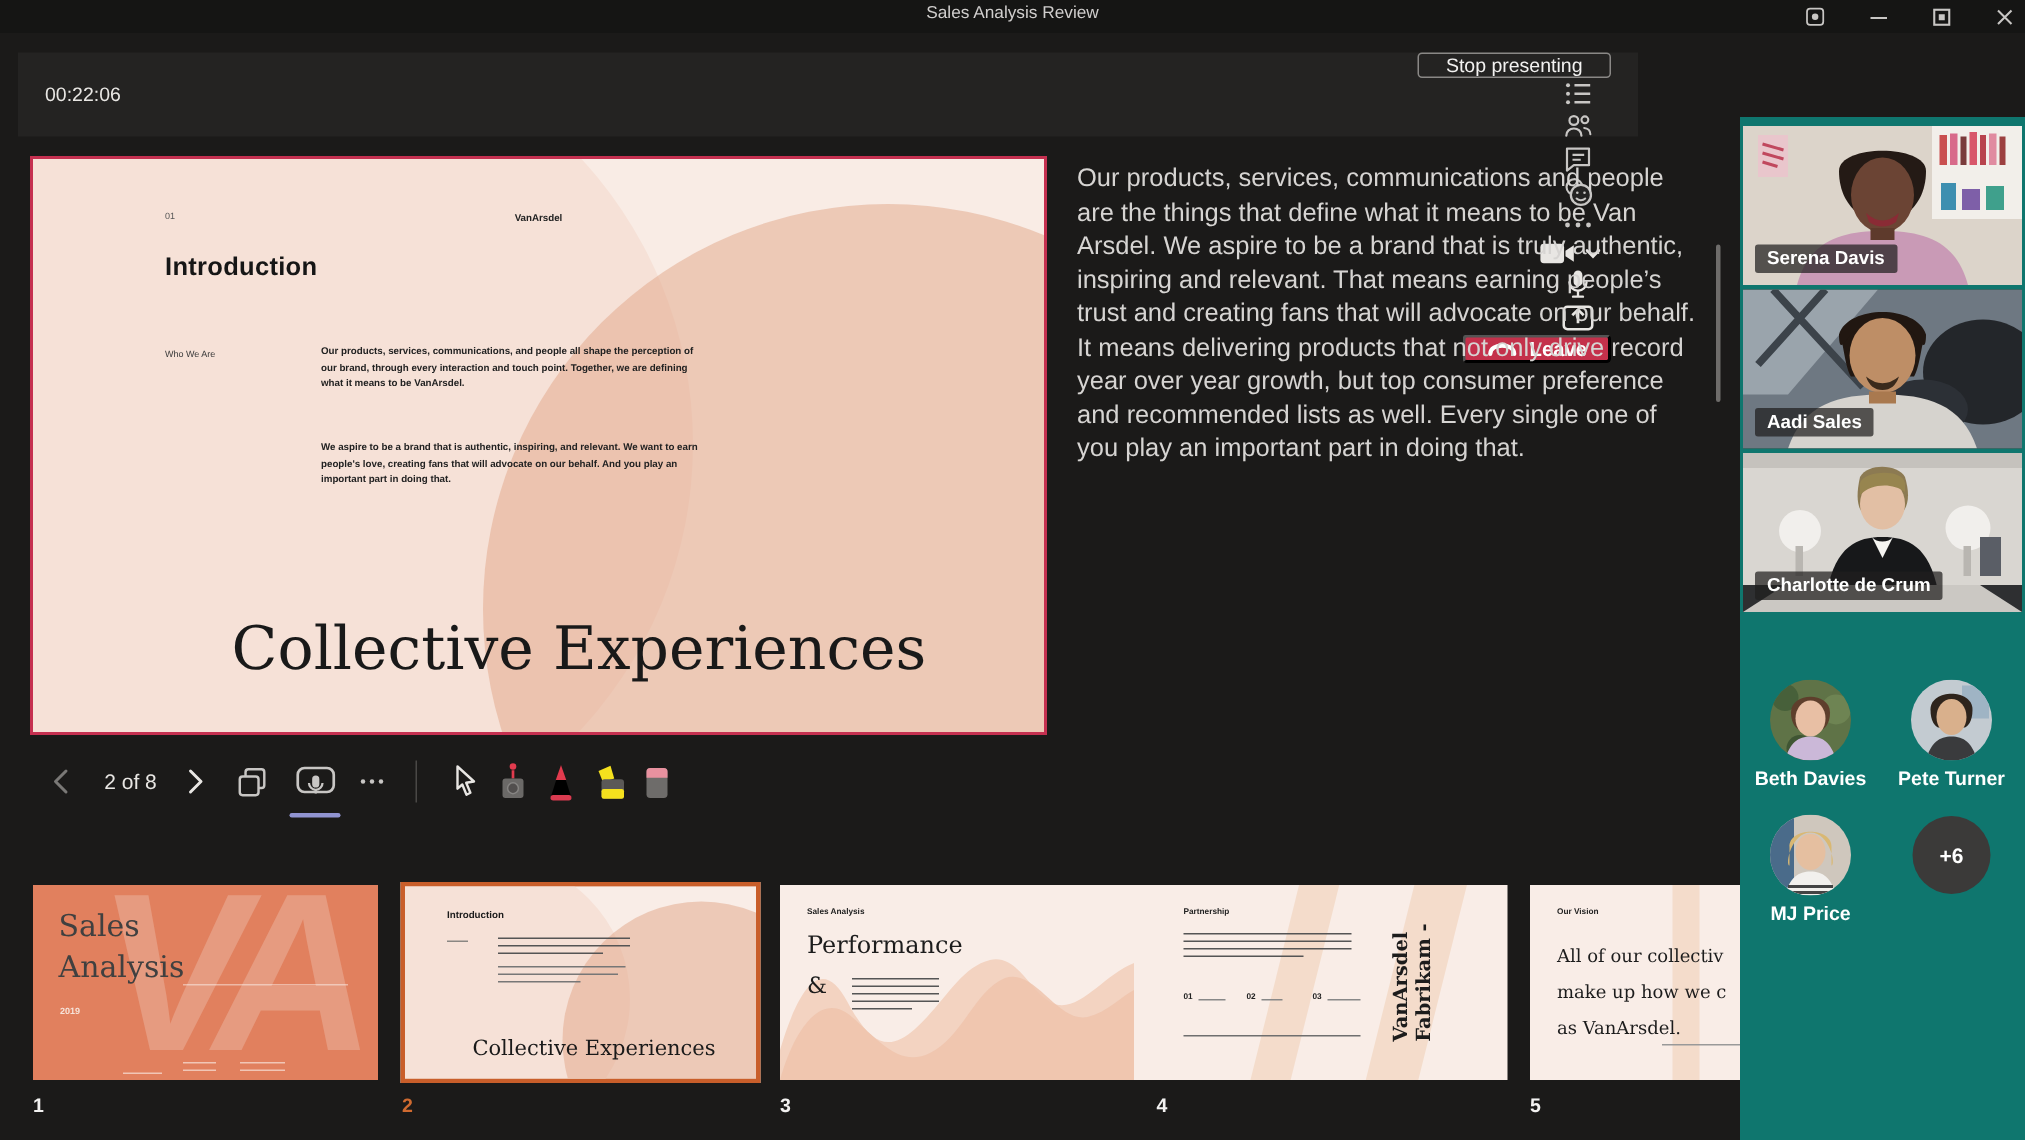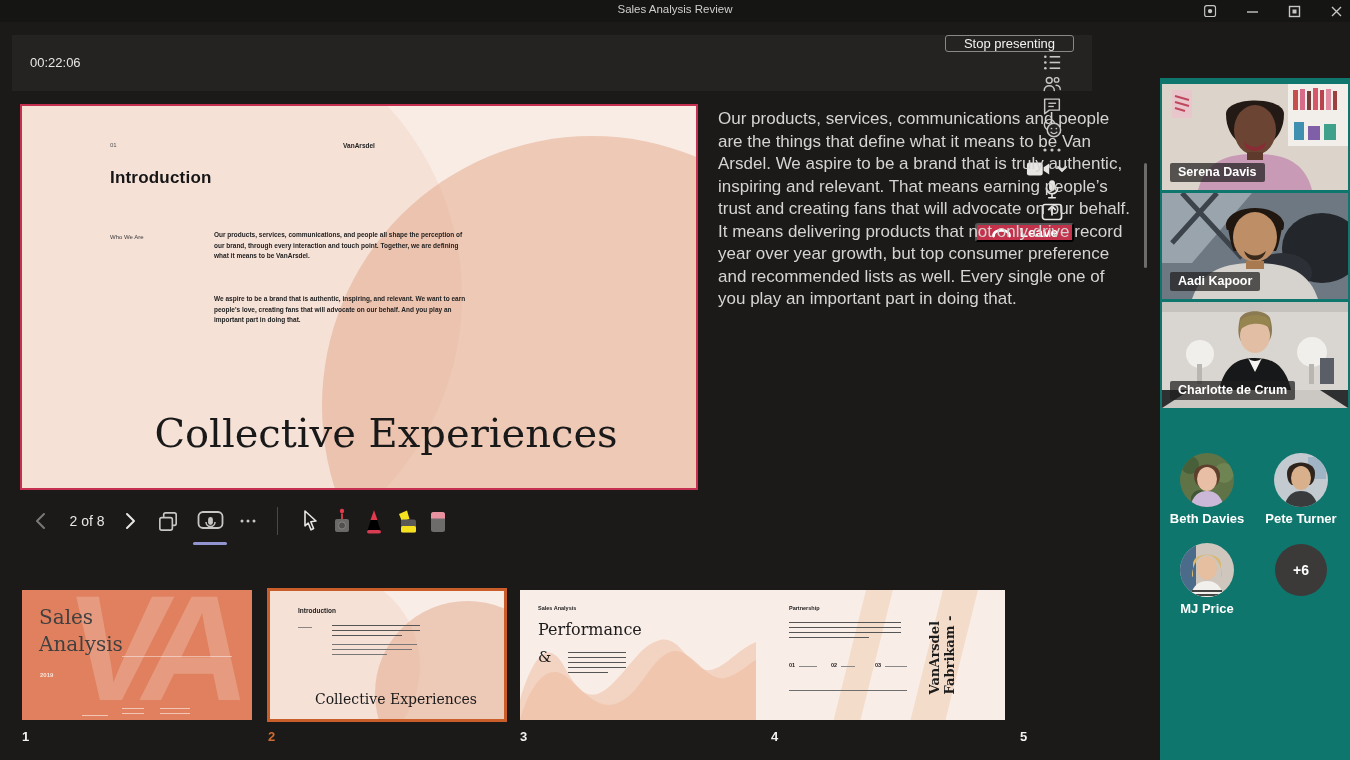--- a/index.html
+++ b/index.html
@@ -391,20 +391,28 @@
     <div class="microline" style="left:114px; top:76px; width:22px; background:#888; z-index:2;"></div>
     <div class="t4-rule"></div>
     <div class="t4-vert">
       <div class="vt">
         <div>VanArsdel</div>
         <div>Fabrikam -</div>
       </div>
     </div>
   </div>
 
+  <div class="thumb t5">
+    <div class="t5-stripe"></div>
+    <div class="t5-heading">Our Vision</div>
+    <div class="t5-line" style="top:40px;">All of our collectiv</div>
+    <div class="t5-line" style="top:64px;">make up how we c</div>
+    <div class="t5-line" style="top:88px;">as VanArsdel.</div>
+    <div class="t5-underline"></div>
+  </div>
 
   <div class="thumb-number" style="left:22px;">1</div>
   <div class="thumb-number active" style="left:268px;">2</div>
   <div class="thumb-number" style="left:520px;">3</div>
   <div class="thumb-number" style="left:771px;">4</div>
   <div class="thumb-number" style="left:1020px;">5</div>
 
   <div class="rightpanel">
 
     <div class="video-tile" style="top:6px;">
@@ -439,21 +447,21 @@
         <path d="M20 0 L80 65 M55 0 L10 50" stroke="#3C434A" stroke-width="5"></path>
         <ellipse cx="160" cy="55" rx="40" ry="35" fill="#23262A"></ellipse>
         <ellipse cx="120" cy="80" rx="30" ry="20" fill="#2C3036"></ellipse>
         <path d="M66 38 C66 16 120 16 120 38 C120 30 118 52 114 58 L72 58 C68 52 66 30 66 38 Z" fill="#211711"></path>
         <path d="M64 30 C70 10 116 10 122 30 C122 46 116 30 112 28 L74 28 C70 30 64 46 64 30 Z" fill="#211711"></path>
         <ellipse cx="93" cy="44" rx="22" ry="25" fill="#BE8E66"></ellipse>
         <path d="M82 58 q11 9 22 0 q-3 9 -11 9 q-8 0 -11 -9 Z" fill="#3A2A1C"></path>
         <path d="M30 106 C40 76 64 70 93 70 C122 70 146 76 156 106 Z" fill="#D6D3CE"></path>
         <path d="M84 68 h18 v8 h-18 Z" fill="#A9794F"></path>
       </svg>
-      <div class="name-chip">Aadi Kapoor</div>
+      <div class="name-chip">Aadi Sales</div>
     </div>
 
     <div class="video-tile" style="top:224px;">
       <svg width="186" height="106" viewBox="0 0 186 106">
         <rect width="186" height="106" fill="#D9D6D1"></rect>
         <rect x="0" y="0" width="186" height="10" fill="#C5C2BD"></rect>
         <circle cx="38" cy="52" r="14" fill="#F1EFEC"></circle>
           <rect x="35" y="62" width="5" height="20" fill="#B9B6B1"></rect>
         <circle cx="150" cy="50" r="15" fill="#F1EFEC"></circle>
           <rect x="147" y="62" width="5" height="20" fill="#B9B6B1"></rect>

